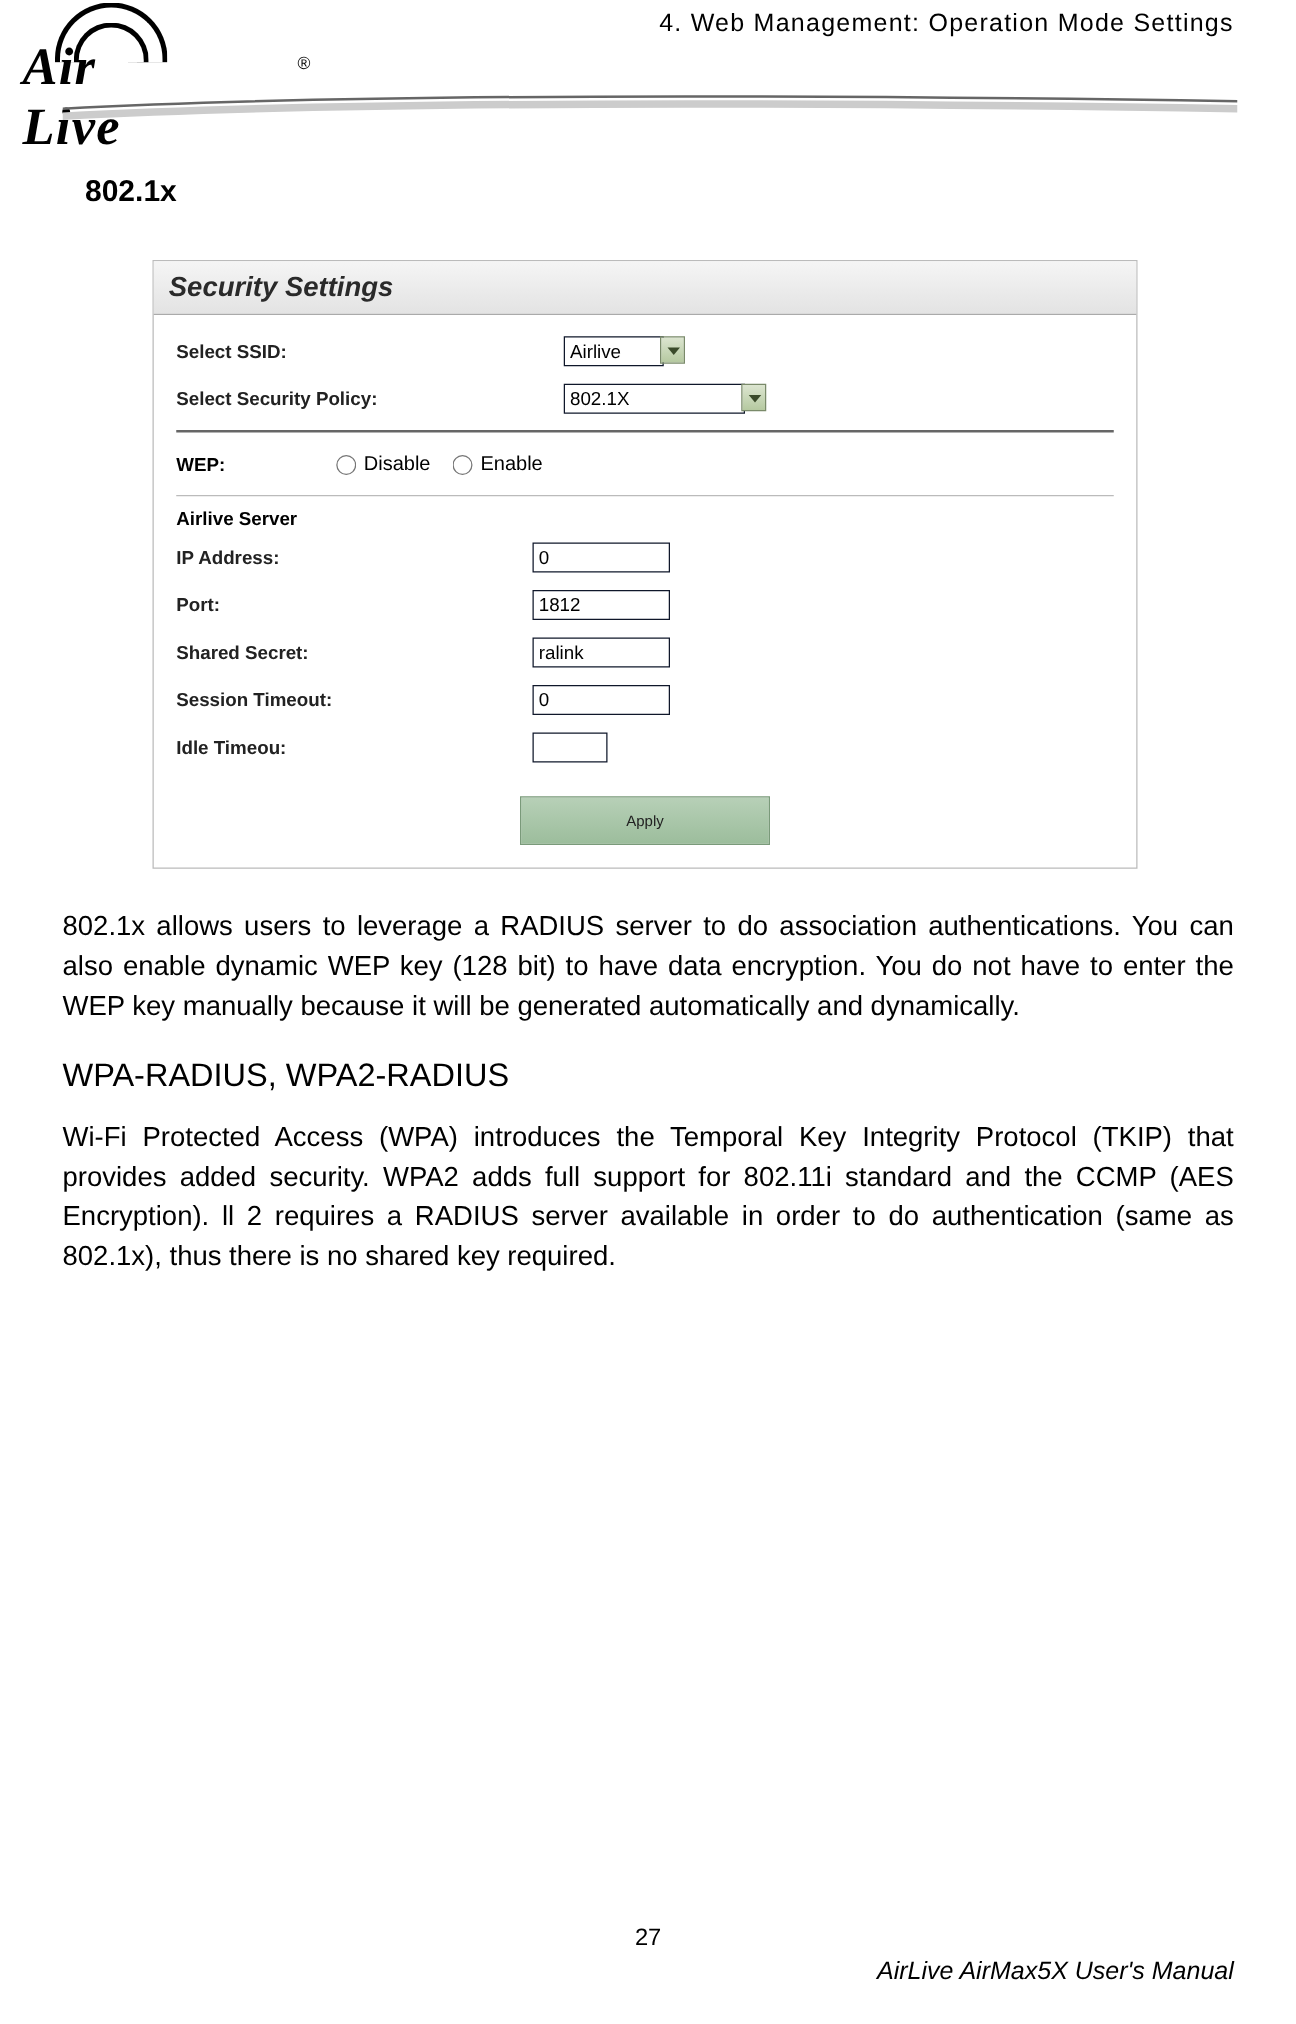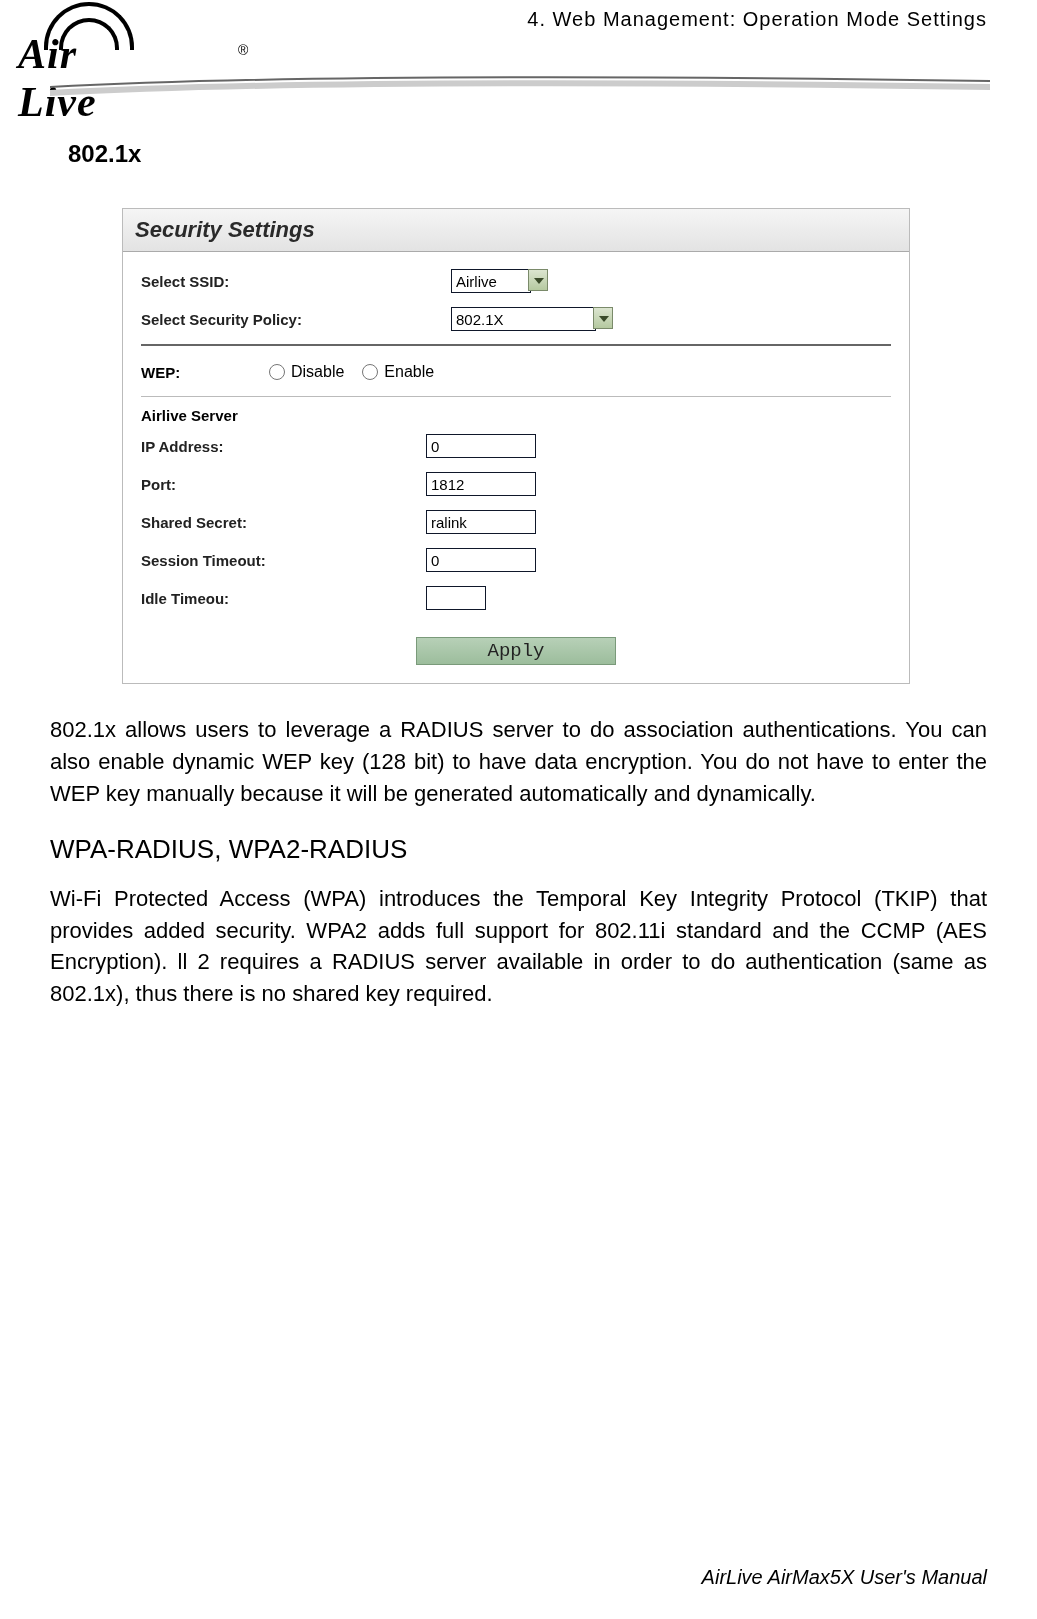--- a/index.html
+++ b/index.html
@@ -146,27 +146,26 @@
     .wep-lbl { width: 128px; font-weight: bold; }
     .radio-grp { display: flex; gap: 18px; align-items: center; }
     .radio-item { display: flex; align-items: center; gap: 6px; font-size: 16px;}
     input[type="radio"] { width: 16px; height: 16px; }
     .subhead { font-weight: bold; margin: 6px 0 3px 0; }
     .txt-field { width: 110px; }
     .txt-short { width: 60px; }
     .apply-wrap { text-align: center; margin-top: 20px; }
     .apply-btn {
       width: 200px;
-      height: 28px;
+      height: 39px;
       background: linear-gradient(to bottom,#b7d0b7,#9cbd9c);
       border: 1px solid #7a9a7a;
-      font-size: 19px;
+      font-size: 12px;
       color: #222;
       cursor: pointer;
-      font-family: Liberation Mono, monospace;
     }
     .body-text {
       font-size: 22px;
       line-height: 1.45;
       margin: 18px 0 24px 0;
       text-align: justify;
     }
     .body-heading {
       font-size: 26px;
       font-weight: normal;
@@ -266,14 +265,15 @@
   </div>
 
   <p class="body-text">802.1x allows users to leverage a RADIUS server to do association authentications. You can also enable dynamic WEP key (128 bit) to have data encryption. You do not have to enter the WEP key manually because it will be generated automatically and dynamically.</p>
 
   <div class="body-heading">WPA-RADIUS, WPA2-RADIUS</div>
 
   <p class="body-text">Wi-Fi Protected Access (WPA) introduces the Temporal Key Integrity Protocol (TKIP) that provides added security. WPA2 adds full support for 802.11i standard and the CCMP (AES Encryption). ll 2 requires a RADIUS server available in order to do authentication (same as 802.1x), thus there is no shared key required.</p>
 </div>
 
 <div class="footer">
+  <div class="page-num">27</div>
   <div class="footer-right">AirLive AirMax5X User's Manual</div>
 </div>
 
 </body></html>

